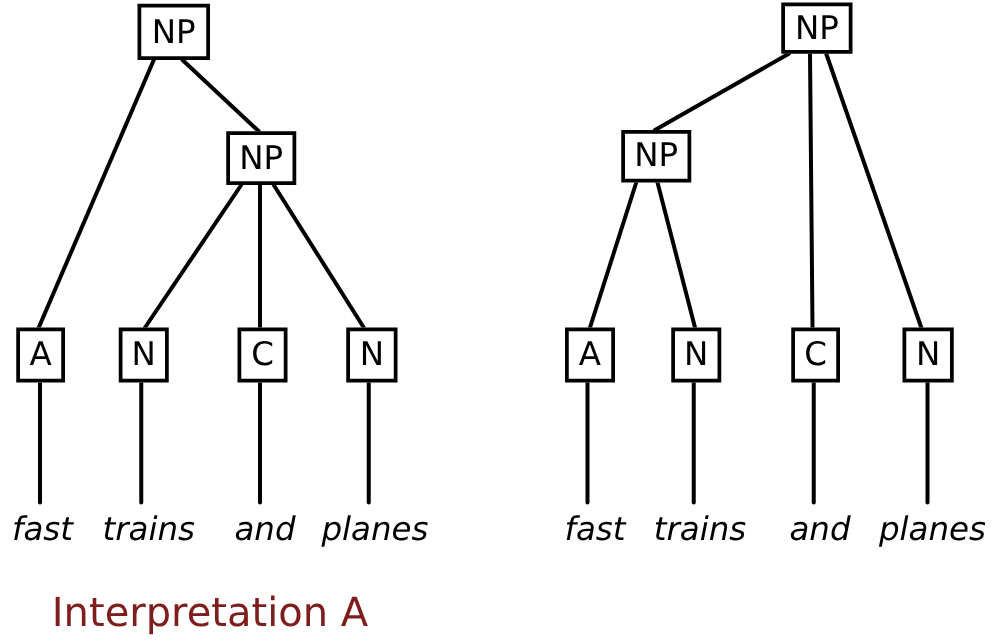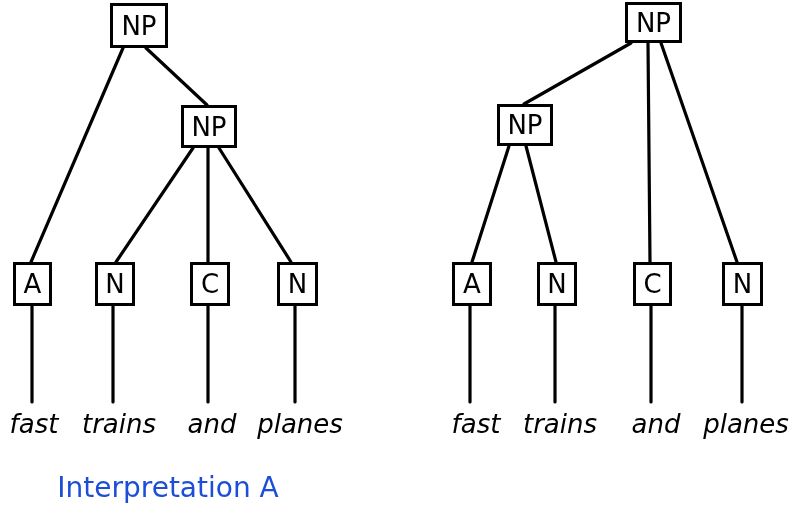--- a/index.html
+++ b/index.html
@@ -46,24 +46,24 @@
     font-style: italic;
     font-size: 26px;
     line-height: 1;
     white-space: nowrap;
     color: #000000;
     text-align: right;
   }
   .caption {
     position: absolute;
     transform: translateX(-50%);
-    font-size: 28px;
+    font-size: 32px;
     line-height: 1;
     white-space: nowrap;
-    color: #1d4ed8;
+    color: #7f1d1d;
   }
 
   
   .a-root  { left: 110px; top: 3px;   width: 58px; height: 45px; }
   .a-inner { left: 181px; top: 105px; width: 56px; height: 43px; }
   .a-leaf1 { left: 13px;  top: 262px; width: 39px; height: 44px; }
   .a-leaf2 { left: 95px;  top: 262px; width: 40px; height: 44px; }
   .a-leaf3 { left: 190px; top: 262px; width: 40px; height: 44px; }
   .a-leaf4 { left: 277px; top: 262px; width: 41px; height: 44px; }
 

